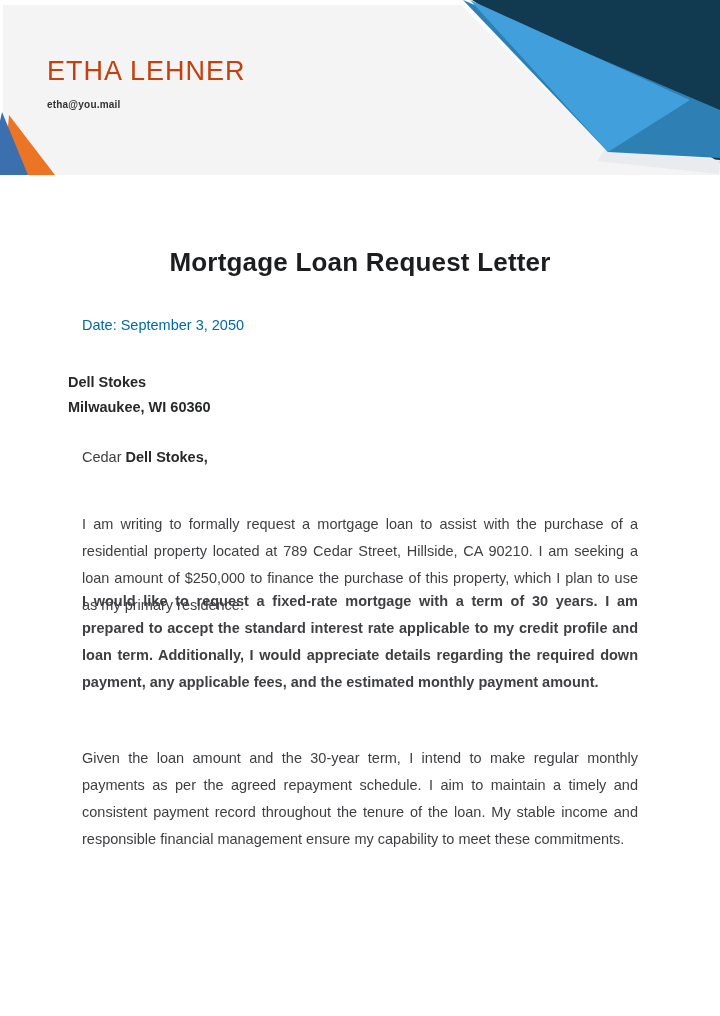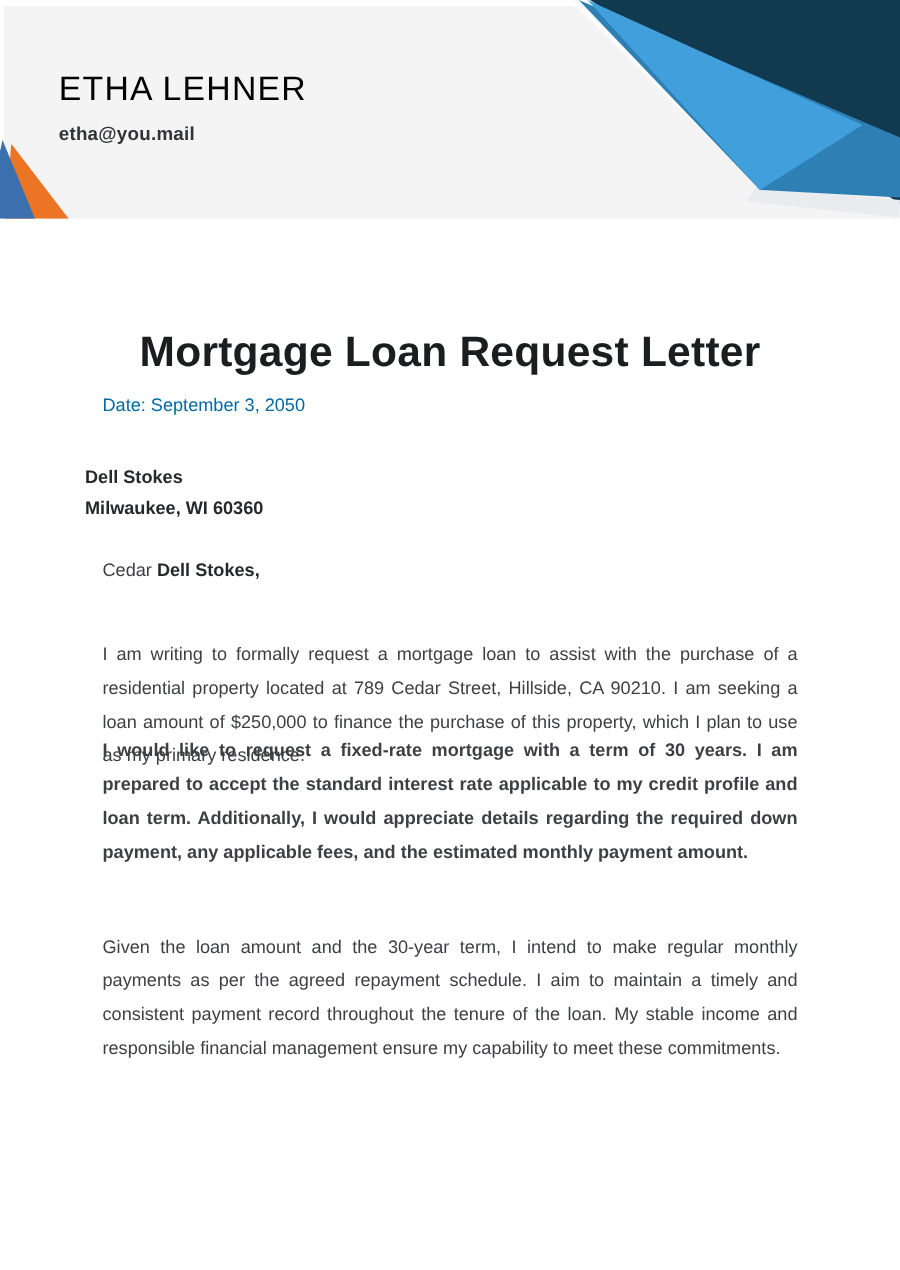--- a/index.html
+++ b/index.html
@@ -14,30 +14,30 @@
   .letterhead { position:absolute; top:0; left:0; width:720px; height:176px; }
   .lh-bg {
     position:absolute; left:3px; right:0; top:5px; height:170px;
     background:#f4f4f5;
   }
   .decor-right { position:absolute; top:0; right:0; width:280px; height:175px; display:block; }
   .decor-left  { position:absolute; top:109px; left:0; width:60px; height:66px; display:block; }
   .lh-text { position:absolute; left:47px; top:55px; }
   .lh-name {
     font-size:27px; font-weight:500; letter-spacing:1px;
-    color:#000000; line-height:32px; white-space:nowrap;
+    color:#c2410c; line-height:32px; white-space:nowrap;
   }
   .lh-email {
-    margin-top:12px; font-size:15px; font-weight:bold;
+    margin-top:12px; font-size:10px; font-weight:bold;
     letter-spacing:0.2px; color:#323335; white-space:nowrap;
   }
   
   .letter-title {
-    position:absolute; top:247px; left:0; right:0; margin:16px;
-    text-align:center; font-size:34px; font-weight:700;
+    position:absolute; top:247px; left:0; right:0; margin:0;
+    text-align:center; font-size:26px; font-weight:700;
     letter-spacing:0.2px; color:#1c1d1f;
   }
   .date-line {
     position:absolute; top:312px; left:82px; margin:0;
     font-size:14.5px; line-height:26px; color:#0369a1;
   }
   .recipient {
     position:absolute; top:370px; left:68px;
     font-size:14.5px; line-height:25px; font-weight:700; color:#27282a;
   }

